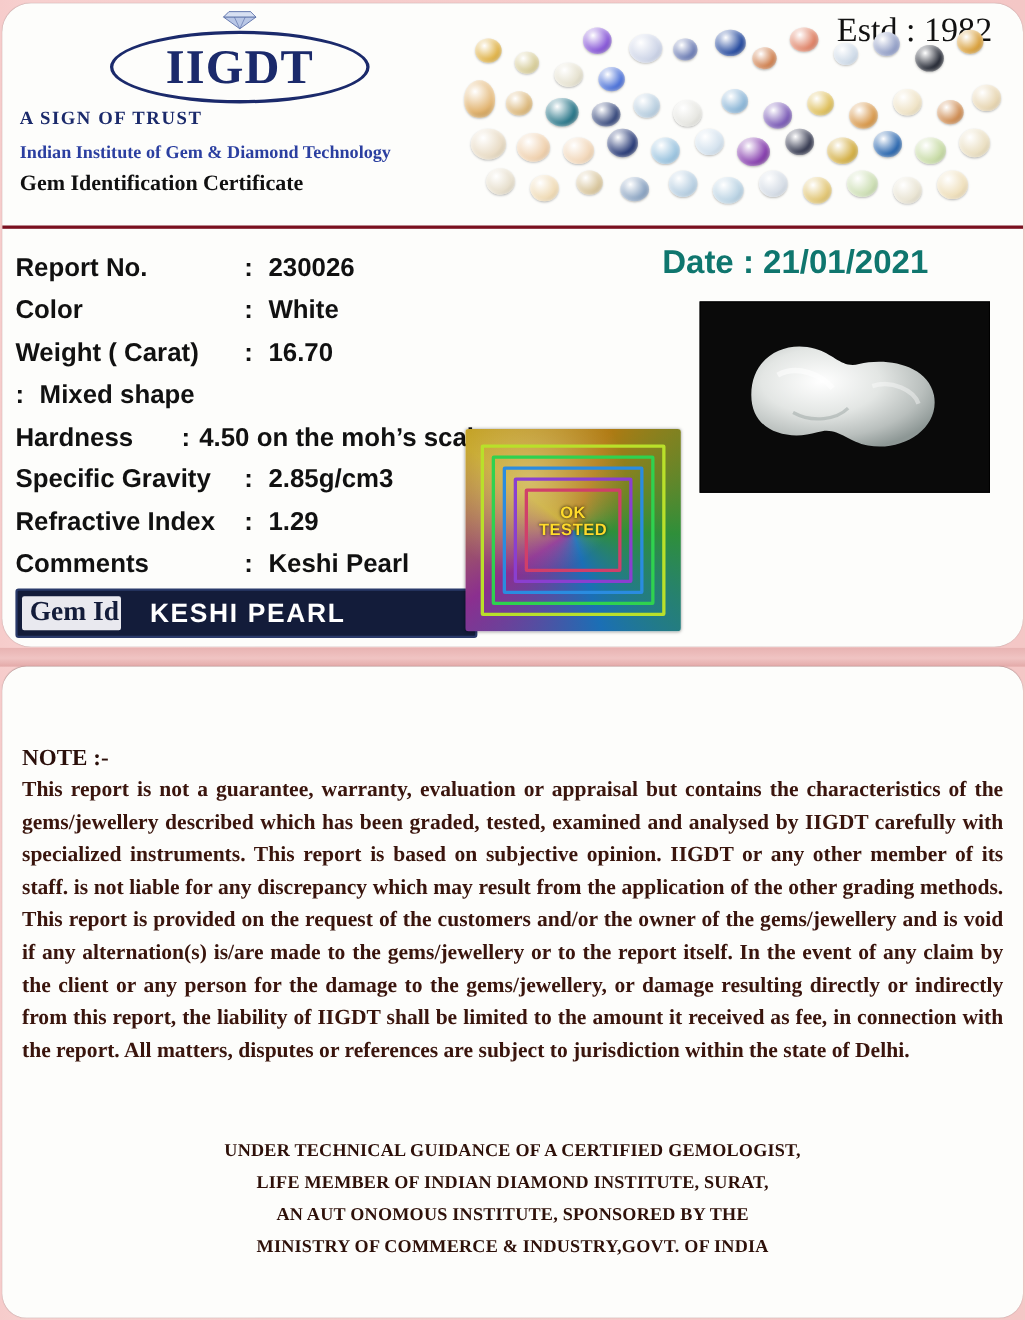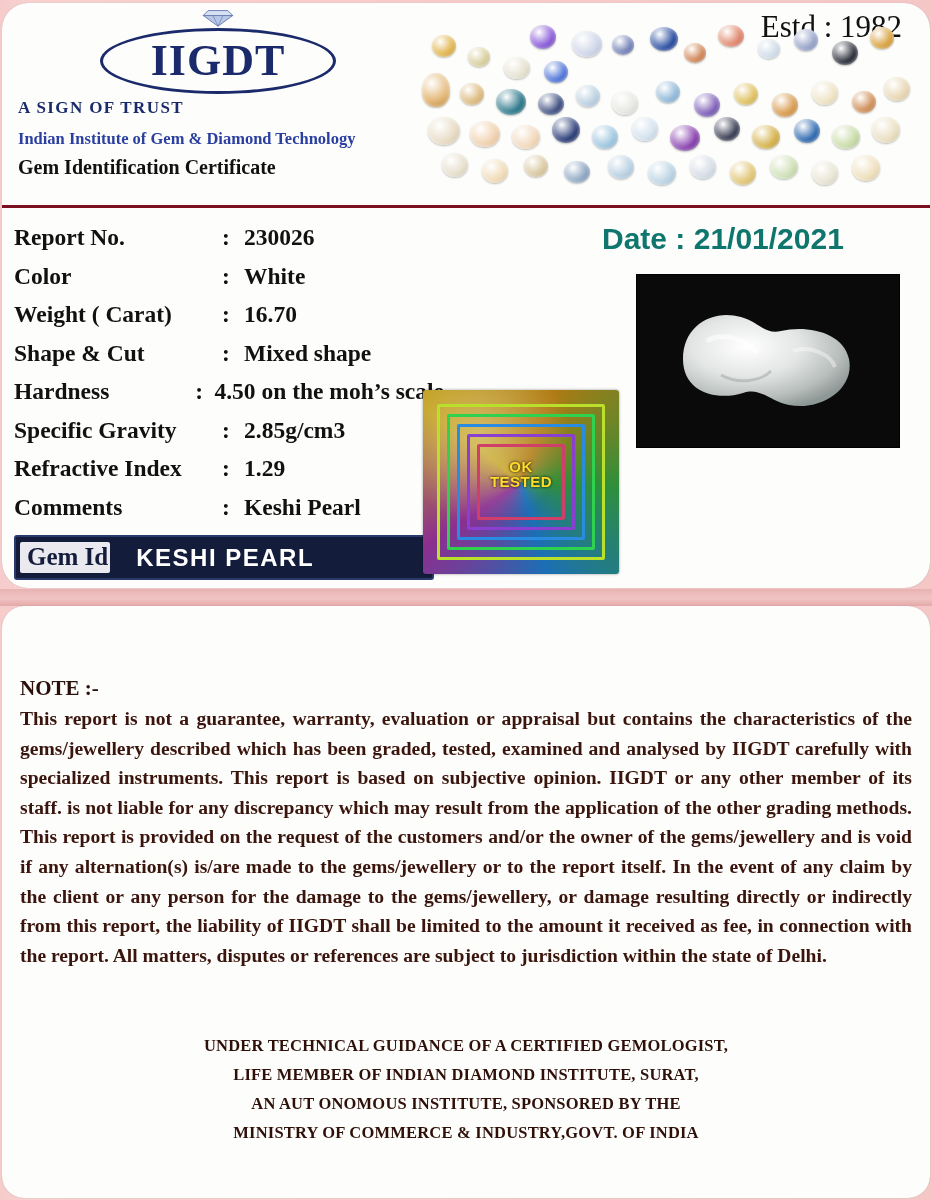--- a/index.html
+++ b/index.html
@@ -111,25 +111,25 @@
     width: 100%;
     height: 380px;
   }
   .rows {
     position: absolute;
     left: 12px; top: 16px;
     width: 430px;
   }
   .row {
     display: flex;
-    align-items: flex-start;
+    align-items: center;
     height: 38.5px;
     font-size: 23.5px;
     color: #111;
-    font-family: Liberation Serif, serif;
+    font-family: Liberation Sans, sans-serif;
   }
   .row .lbl {
     width: 208px;
     font-weight: 700;
     white-space: nowrap;
   }
   .row .colon {
     width: 22px;
     font-weight: 700;
   }
@@ -364,21 +364,20 @@
           <span class="lbl">Color</span>
           <span class="colon">:</span>
           <span class="val">White</span>
         </div>
         <div class="row">
           <span class="lbl">Weight ( Carat)</span>
           <span class="colon">:</span>
           <span class="val">16.70</span>
         </div>
         <div class="row">
-          <span class="lbl">Shape &amp; Cut</span>
           <span class="colon">:</span>
           <span class="val">Mixed shape</span>
         </div>
         <div class="row">
           <span class="lbl">Hardness</span>
           <span class="colon">:</span>
           <span class="val">4.50 on the moh’s scale</span>
         </div>
         <div class="row">
           <span class="lbl">Specific Gravity</span>

